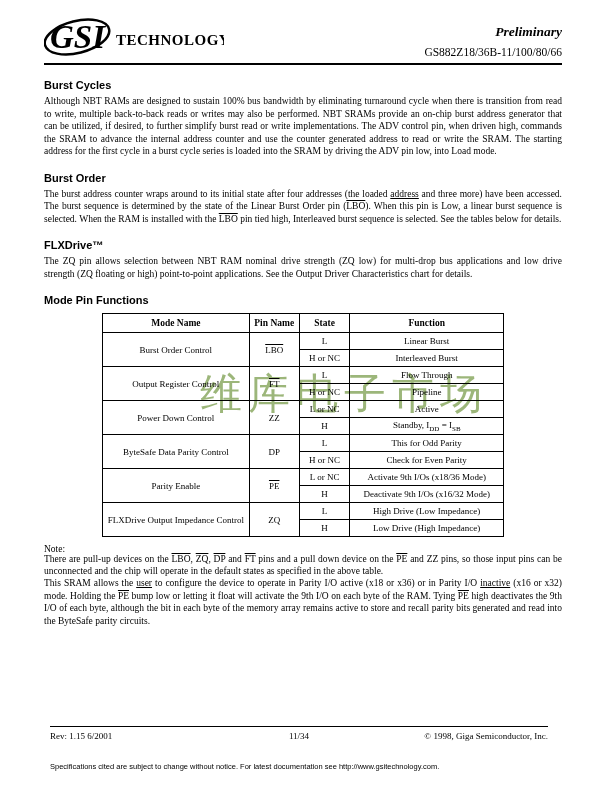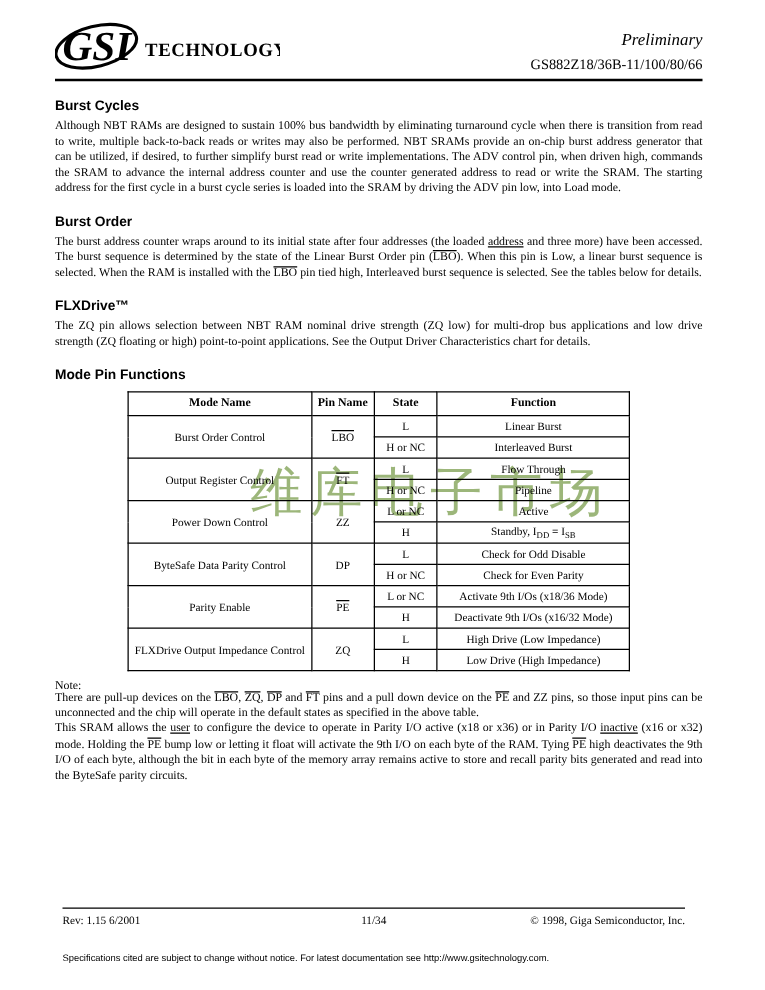--- a/index.html
+++ b/index.html
@@ -9,21 +9,21 @@
     color:#000;font-family:"Liberation Serif",serif;
   }
   .watermark{
     position:absolute;top:366px;left:200px;z-index:0;
     font-size:42px;letter-spacing:6px;color:#4d7c0f;opacity:.55;
     font-family:"DejaVu Sans",sans-serif;pointer-events:none;white-space:nowrap;
   }
   .content{position:relative;z-index:1;padding:12px 50px 0 44px;}
   .hdr{display:flex;justify-content:space-between;align-items:center;}
   .hdr-right{text-align:right;padding-top:10px;}
-  .preliminary{font-style:italic;font-size:13.5px;}
+  .preliminary{font-style:italic;font-size:13.5px;font-weight:bold;}
   .partnum{font-weight:normal;font-size:11.5px;margin-top:6px;}
   .rule{border-top:2px solid #000;margin-top:3px;}
   h2{font-family:"Liberation Sans",sans-serif;font-size:11px;font-weight:bold;margin:14px 0 4px;}
   p.body{font-size:9.5px;line-height:12.5px;text-align:justify;margin:0;}
   table{border-collapse:collapse;margin:7px auto 0;width:402px;font-size:9px;border:1.5px solid #000;}
   th,td{border:1px solid #000;text-align:center;vertical-align:middle;padding:1px 3px;height:14px;}
   th{font-weight:bold;font-size:9.5px;height:16px;}
   td sub{font-size:7px;}
   .note-label{font-size:9.5px;margin-top:7px;}
   .note-text{font-size:9.5px;line-height:11.5px;text-align:justify;margin:0;}
@@ -121,21 +121,21 @@
           </tr>
           <tr>
             <td>H</td>
             <td><span>Standby, I</span><sub>DD</sub><span> = I</span><sub>SB</sub></td>
           </tr>
 
           <tr>
             <td rowspan="2">ByteSafe Data Parity Control</td>
             <td rowspan="2"><span>DP</span></td>
             <td>L</td>
-            <td><span>Check for Odd Disable</span></td>
+            <td><span>This for Odd Parity</span></td>
           </tr>
           <tr>
             <td>H or NC</td>
             <td><span>Check for Even Parity</span></td>
           </tr>
 
           <tr>
             <td rowspan="2">Parity Enable</td>
             <td rowspan="2"><span style="text-decoration: overline;">PE</span></td>
             <td>L or NC</td>

